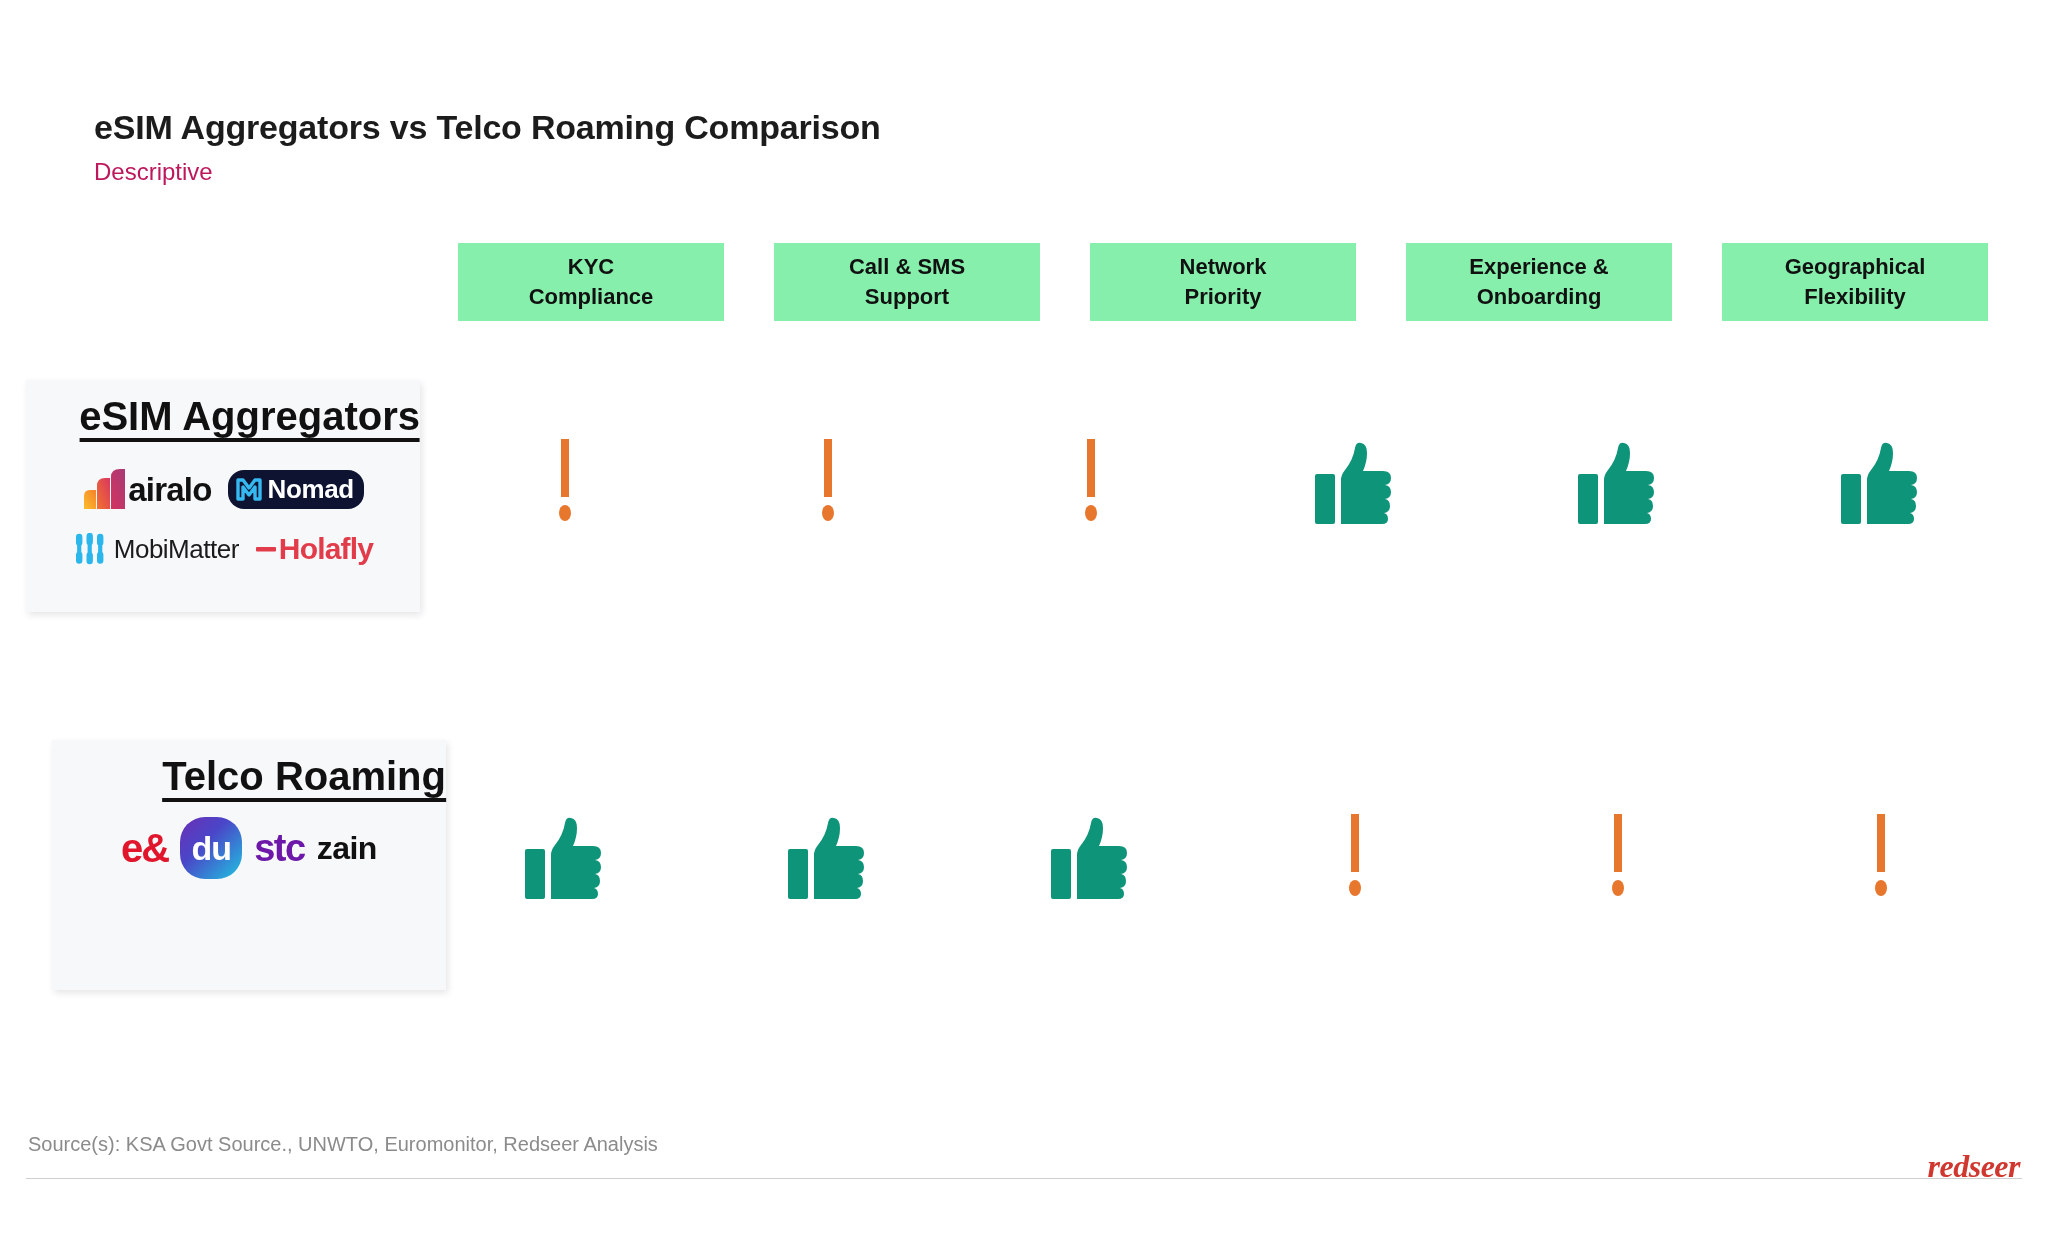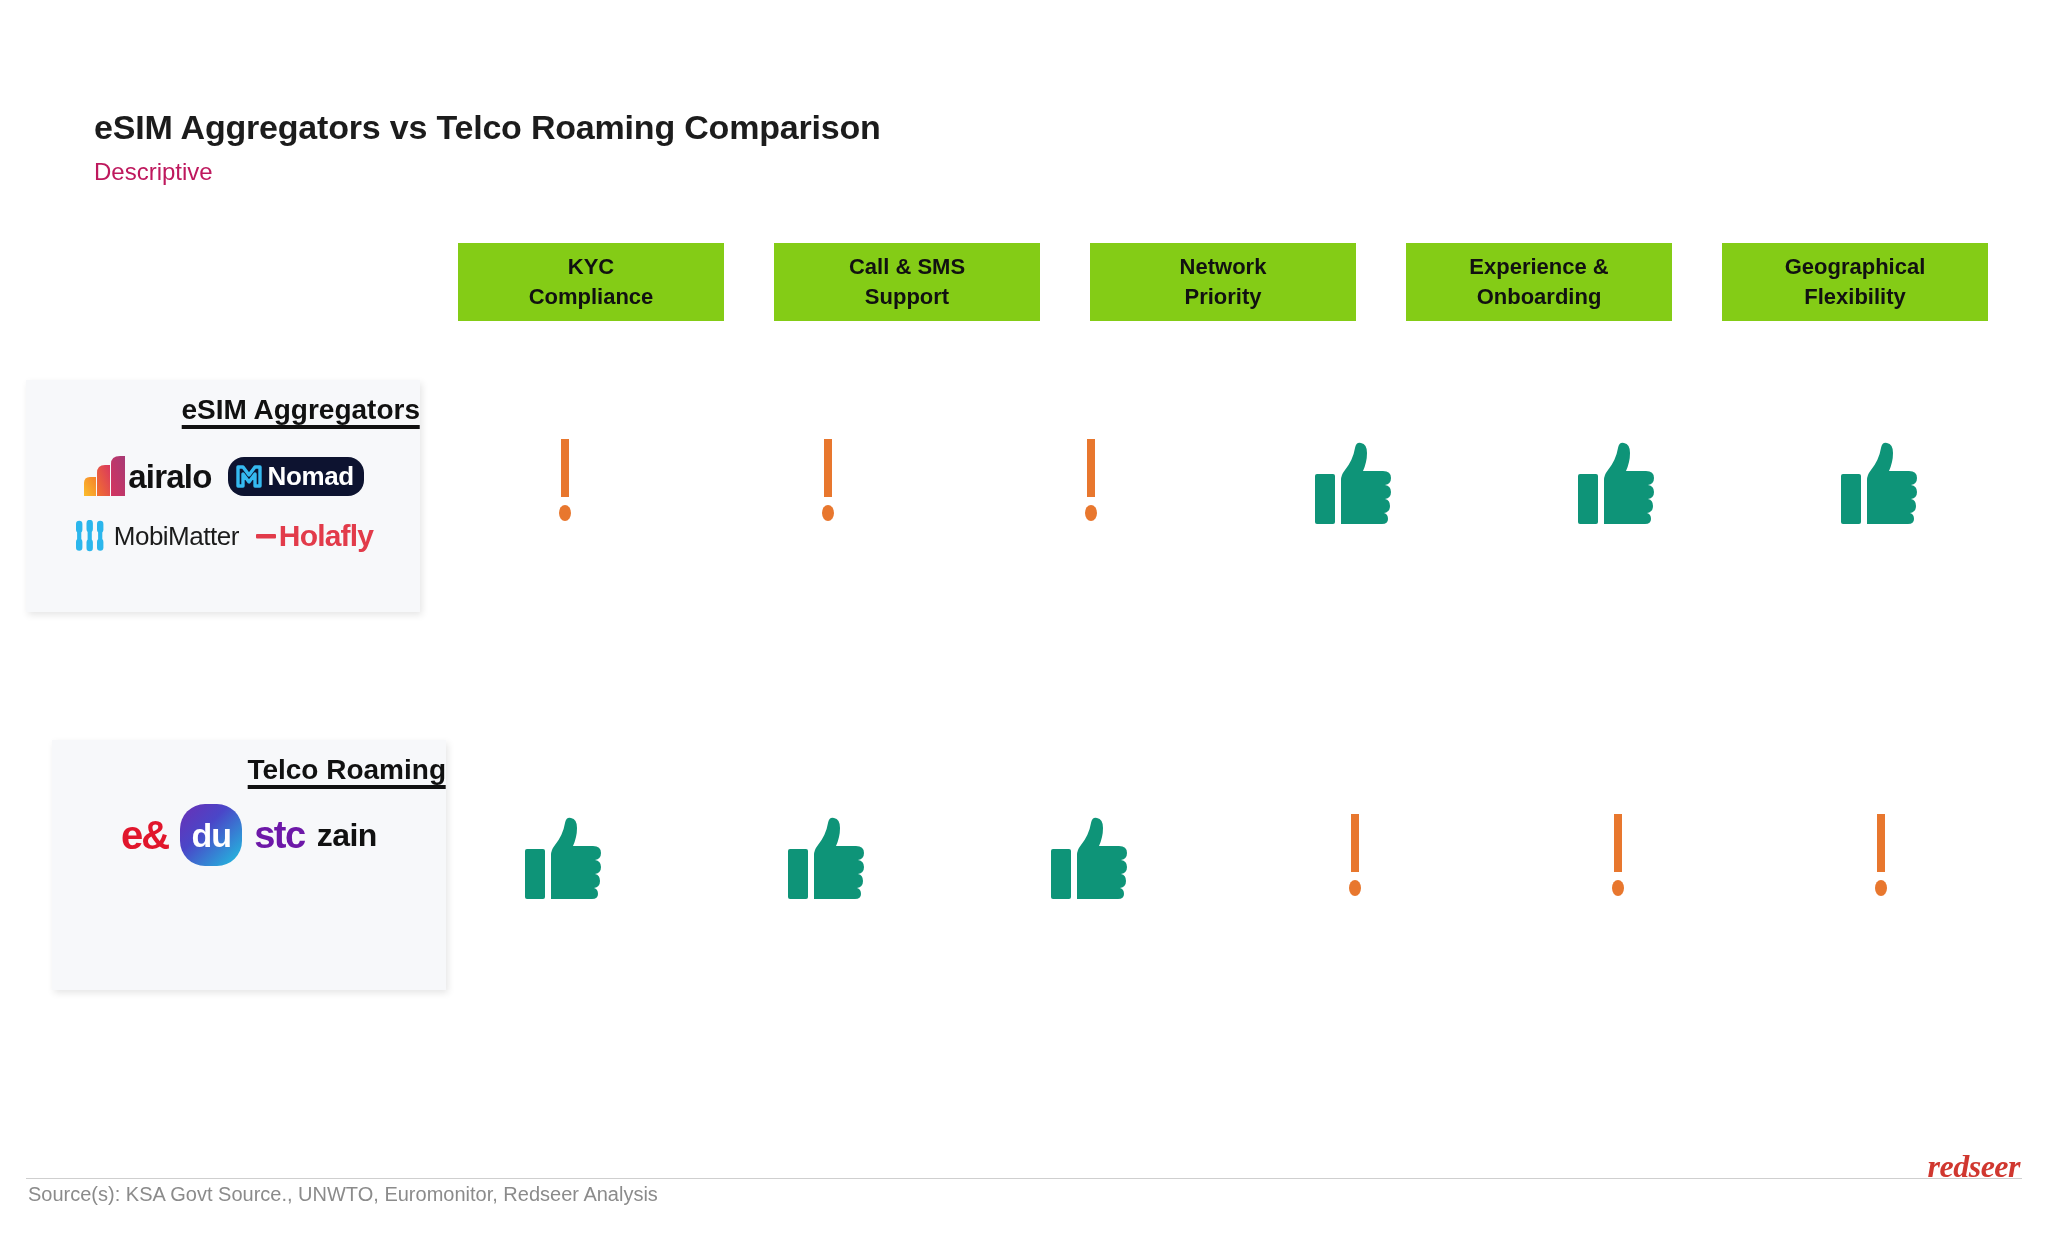--- a/index.html
+++ b/index.html
@@ -25,21 +25,21 @@
   }
 
   
   #col-headers {
     position: absolute; left: 458px; top: 243px;
     width: 1530px; height: 78px;
     display: flex; gap: 50px;
   }
   .col-head {
     flex: 1 1 0;
-    background: #84cc16;
+    background: #86efac;
     display: flex; flex-direction: column;
     align-items: center; justify-content: center;
     font-size: 22px; font-weight: 700; color: #111111;
     line-height: 1.38; text-align: center;
     padding: 4px 2px;
   }
 
   
   .mark-row {
     position: absolute; left: 458px;
@@ -60,21 +60,21 @@
   .row-card {
     position: absolute;
     background: #f7f8fa;
     box-shadow: 2px 3px 7px rgba(0,0,0,0.10);
   }
   #row-1-card { left: 26px; top: 380px; width: 394px; height: 232px; }
   #row-2-card { left: 52px; top: 740px; width: 394px; height: 250px; }
 
   .row-title {
     text-align: left;
-    font-size: 28px; font-weight: 700; color: #111111;
+    font-size: 40px; font-weight: 700; color: #111111;
     padding-top: 14px;
     position: relative;
     display: inline-block;
     left: 50%; transform: translateX(-50%);
   }
   .row-title::after {
     content: ""; position: absolute;
     left: 0; right: 0; bottom: -3px; height: 4px;
     background: #111111;
   }
@@ -109,21 +109,21 @@
   .lg-mobily-stack { display: flex; flex-direction: column; align-items: flex-end; line-height: 1.05; }
   .lg-mobily-ar { font-size: 17px; color: #23a3dd; direction: rtl; }
   .lg-mobily-txt { font-size: 26px; font-weight: 700; color: #23a3dd; letter-spacing: -0.6px; }
 
   
   #footer-rule {
     position: absolute; left: 26px; top: 1178px;
     width: 1996px; height: 1px; background: #cfcfcf;
   }
   #source {
-    position: absolute; left: 28px; top: 1183px;
+    position: absolute; left: 28px; top: 1133px;
     font-size: 20px; color: #8b8b8b;
   }
   #brand {
     position: absolute; right: 28px; top: 1148px;
     font-family: "Liberation Serif", serif;
     font-size: 32px; font-weight: 700; font-style: italic;
     color: #d0372f; letter-spacing: -0.5px;
   }
 </style>
 </head>

